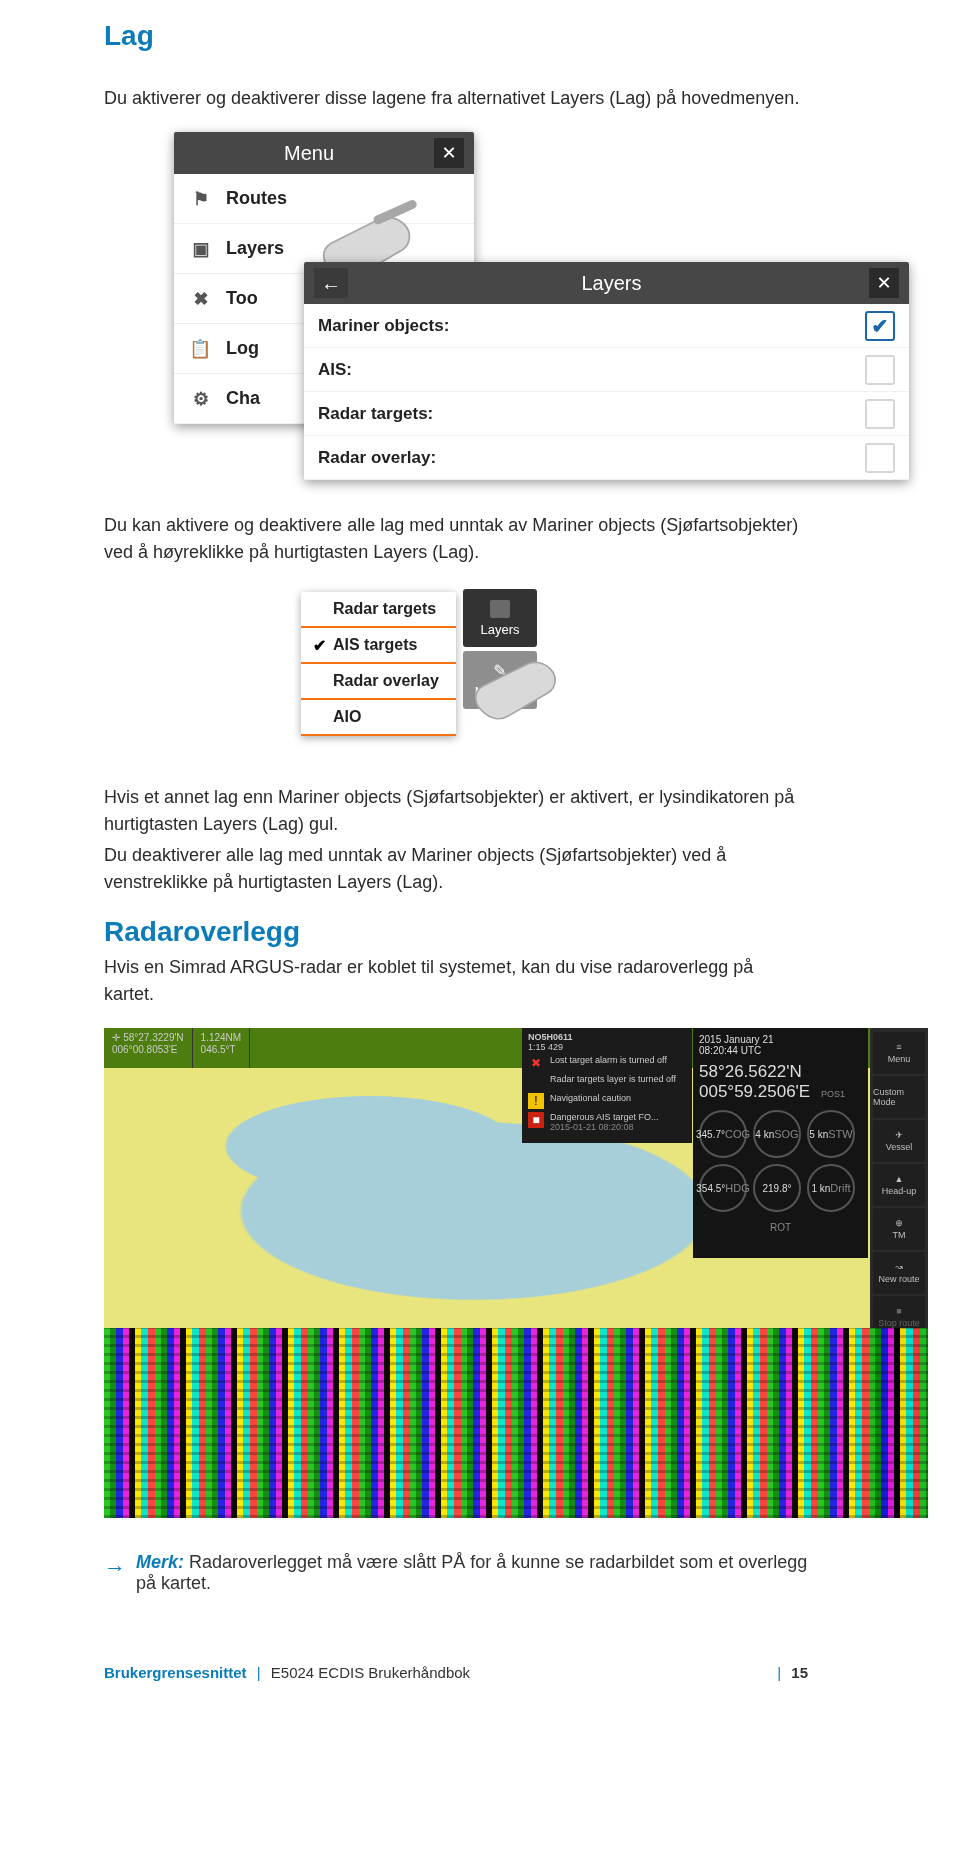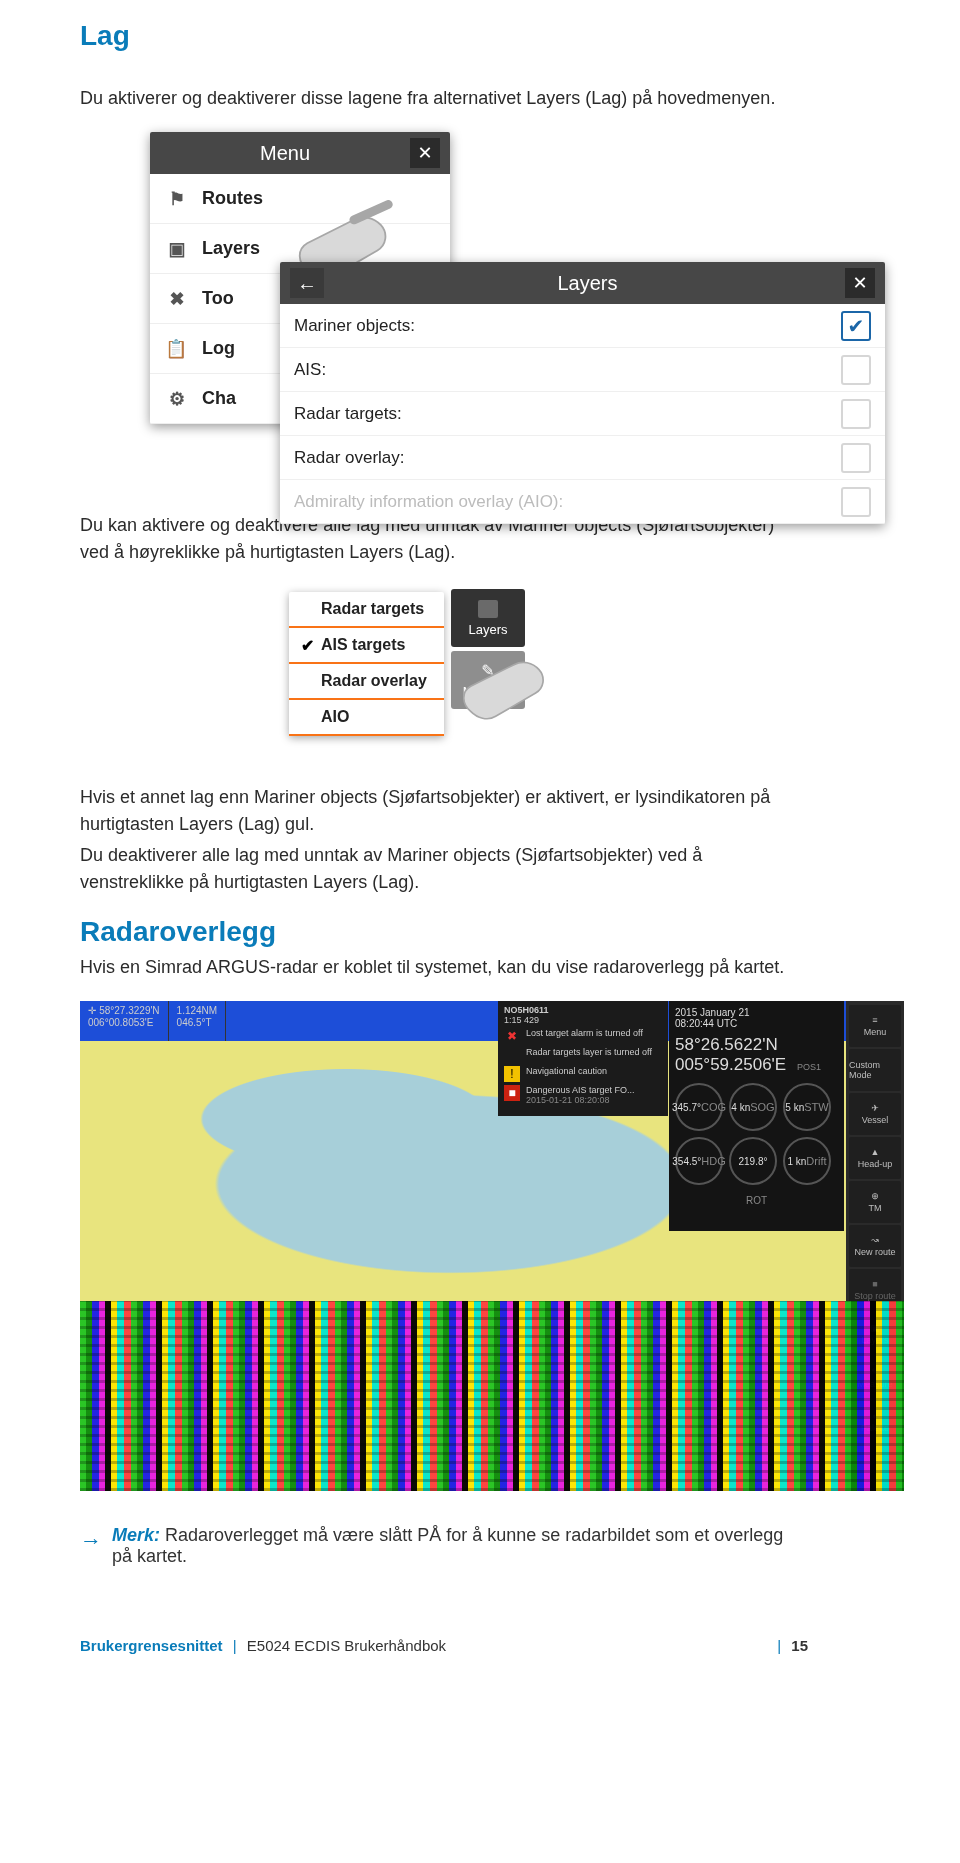--- a/index.html
+++ b/index.html
@@ -1,52 +1,52 @@
 <!DOCTYPE html>
 <html><head>
 <meta charset="utf-8">
 <style>
   * { box-sizing: border-box; margin: 0; padding: 0; }
   html, body { width: 960px; background: #fff; font-family: "Segoe UI", Arial, sans-serif; color: #333; }
-  .page { width: 876px; padding: 20px 68px 40px 80px; position: relative; }
+  .page { width: 876px; padding: 20px 68px 40px 104px; position: relative; }
 
   h2.section { color: #0a7cb9; font-weight: 700; font-size: 28px; margin-bottom: 6px; }
   p.body { font-size: 18px; line-height: 1.5; color: #2b2b2b; margin-bottom: 20px; }
 
   
   .fig1 { position: relative; height: 350px; margin: 14px 0 30px 70px; }
   .panel { background: #fff; border-radius: 2px; box-shadow: 0 3px 12px rgba(0,0,0,.4); overflow: hidden; }
   .panel-hdr { background: #474747; color: #fff; height: 42px; display: flex; align-items: center; padding: 0 10px; font-family: "Myriad Pro","Segoe UI",sans-serif; font-size: 20px; }
   .panel-hdr .title { flex: 1; text-align: center; }
   .closebtn { width: 30px; height: 30px; background: #2b2b2b; display:flex;align-items:center;justify-content:center; color:#fff; font-size:18px; }
   .backbtn { width: 34px; height: 30px; background:#3a3a3a; color:#fff; display:flex;align-items:center;justify-content:center; font-size:20px; margin-right:6px;}
   .menu-panel { position:absolute; left:0; top:0; width:300px; }
   .menu-item { display:flex; align-items:center; height:50px; padding:0 14px; border-bottom:1px solid #eee; font-weight:700; color:#222; font-size:18px;}
   .menu-item .ic { width:26px; height:22px; margin-right:12px; display:flex;align-items:center;justify-content:center; color:#555;}
   .hand { position:absolute; left:140px; top:68px; width:110px; height:90px; }
 
   .layers-panel { position:absolute; left:130px; top:130px; width:605px; }
-  .layers-panel .row { display:flex; align-items:center; justify-content:space-between; height:44px; padding:0 14px; border-bottom:1px solid #efefef; font-weight:400; color:#222; font-size:17px;}
+  .layers-panel .row { display:flex; align-items:center; justify-content:space-between; height:44px; padding:0 14px; border-bottom:1px solid #efefef; font-weight:700; color:#222; font-size:17px;}
   .layers-panel .row.dim { color:#bcbcbc; }
   .chk { width:30px;height:30px; border:2px solid #1b66a8; border-radius:3px; display:flex;align-items:center;justify-content:center; color:#1b66a8; font-size:20px;}
   .chk.empty { border-color:#d6d6d6; }
 
   
   .fig2 { position:relative; width:310px; height:170px; margin:18px auto 28px auto; }
   .ctx-left { position:absolute; left:0; top:6px; width:155px; background:#fff; border-radius:2px; box-shadow:0 2px 8px rgba(0,0,0,.35); }
   .ctx-left .crow { height:36px; display:flex; align-items:center; padding:0 12px; border-bottom:2px solid #f97316; font-weight:700; font-size:16px; color:#222;}
   .ctx-left .crow .tick { width:14px; margin-right:6px; color:#000;}
   .ctx-right { position:absolute; left:156px; top:0; width:150px; }
   .btnsq { width:74px;height:58px; background:#333; color:#fff; border-radius:3px; margin:3px 0 4px 6px; display:flex;flex-direction:column;align-items:center;justify-content:center; font-size:13px; gap:4px;}
   .btnsq .sq { width:20px;height:18px;background:#6a6a6a;border-radius:2px;}
   .hand2 { position:absolute; left:170px; top:62px; width:100px;}
 
   
   .fig3 { position:relative; width:824px; height:490px; margin:18px 0 34px 0; background:#e8e47e; overflow:hidden; }
-  .fig3 .topstrip { position:absolute; left:0; top:0; height:40px; right:0; background:#1d4ed8; display:flex; color:#ccc; font-size:10px;}
+  .fig3 .topstrip { position:absolute; left:0; top:0; height:40px; right:0; background:#4d7c0f; display:flex; color:#ccc; font-size:10px;}
   .fig3 .topstrip .cell { padding:4px 8px; border-right:1px solid #333; line-height:1.2;}
   .fig3 .sidebar { position:absolute; right:0; top:0; bottom:0; width:58px; background:#2a2a2a; display:flex; flex-direction:column; align-items:center; padding-top:4px; gap:2px;}
   .fig3 .sidebar .sb { width:52px; height:42px; background:#1f1f1f; color:#bfbfbf; font-size:9px; display:flex; flex-direction:column; align-items:center; justify-content:center; gap:2px; border-radius:2px;}
   .fig3 .sidebar .sb.dim { color:#666;}
   .fig3 .infocol { position:absolute; right:60px; top:0; width:175px; height:230px; background:#141414; color:#ddd; font-size:10px; padding:6px; }
   .fig3 .infocol .big { font-size:17px; font-weight:400; margin:6px 0;}
   .fig3 .infocol .gauges { display:flex; flex-wrap:wrap; gap:6px; margin-top:8px;}
   .gauge { width:48px;height:48px;border:2px solid #555;border-radius:50%; position:relative; display:flex; flex-direction:row; align-items:center; justify-content:center; font-size:10px; color:#ddd;}
   .gauge .lbl { font-size:11px; color:#888;}
   .fig3 .alertcol { position:absolute; right:236px; top:0; width:170px; background:#1b1b1b; color:#ccc; font-size:9px; padding:4px 6px 8px 6px;}
@@ -133,24 +133,20 @@
         <span class="chk empty"></span>
       </div>
       <div class="row">
         <span>Radar targets:</span>
         <span class="chk empty"></span>
       </div>
       <div class="row">
         <span>Radar overlay:</span>
         <span class="chk empty"></span>
       </div>
-      <div class="row dim">
-        <span>Admiralty information overlay (AIO):</span>
-        <span class="chk empty"></span>
-      </div>
     </div>
   </div>
 
   <p class="body">Du kan aktivere og deaktivere alle lag med unntak av Mariner objects (Sjøfartsobjekter) ved å høyreklikke på hurtigtasten Layers (Lag).</p>
 
   <div class="fig2">
     <div class="ctx-left">
       <div class="crow">
         <span class="tick"></span>
         <span>Radar targets</span>

